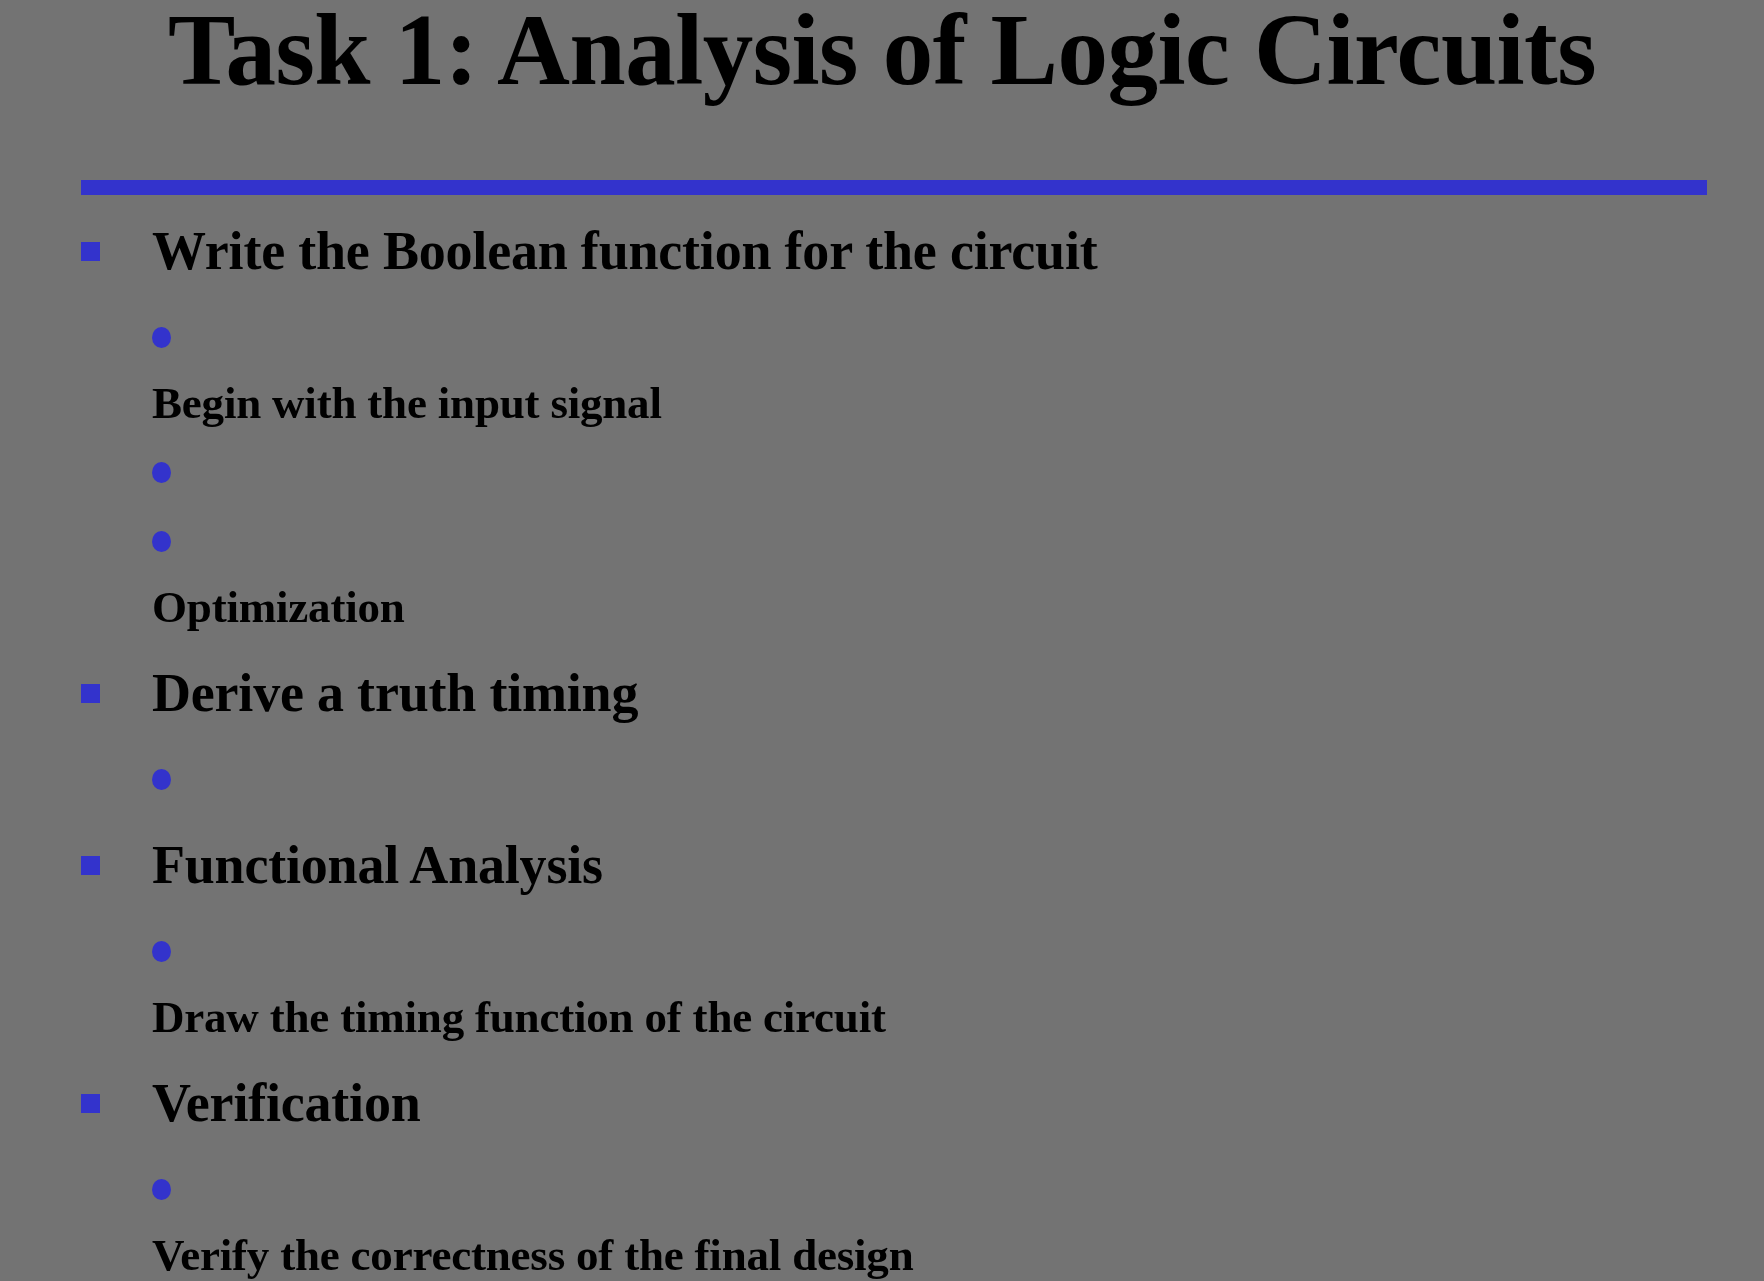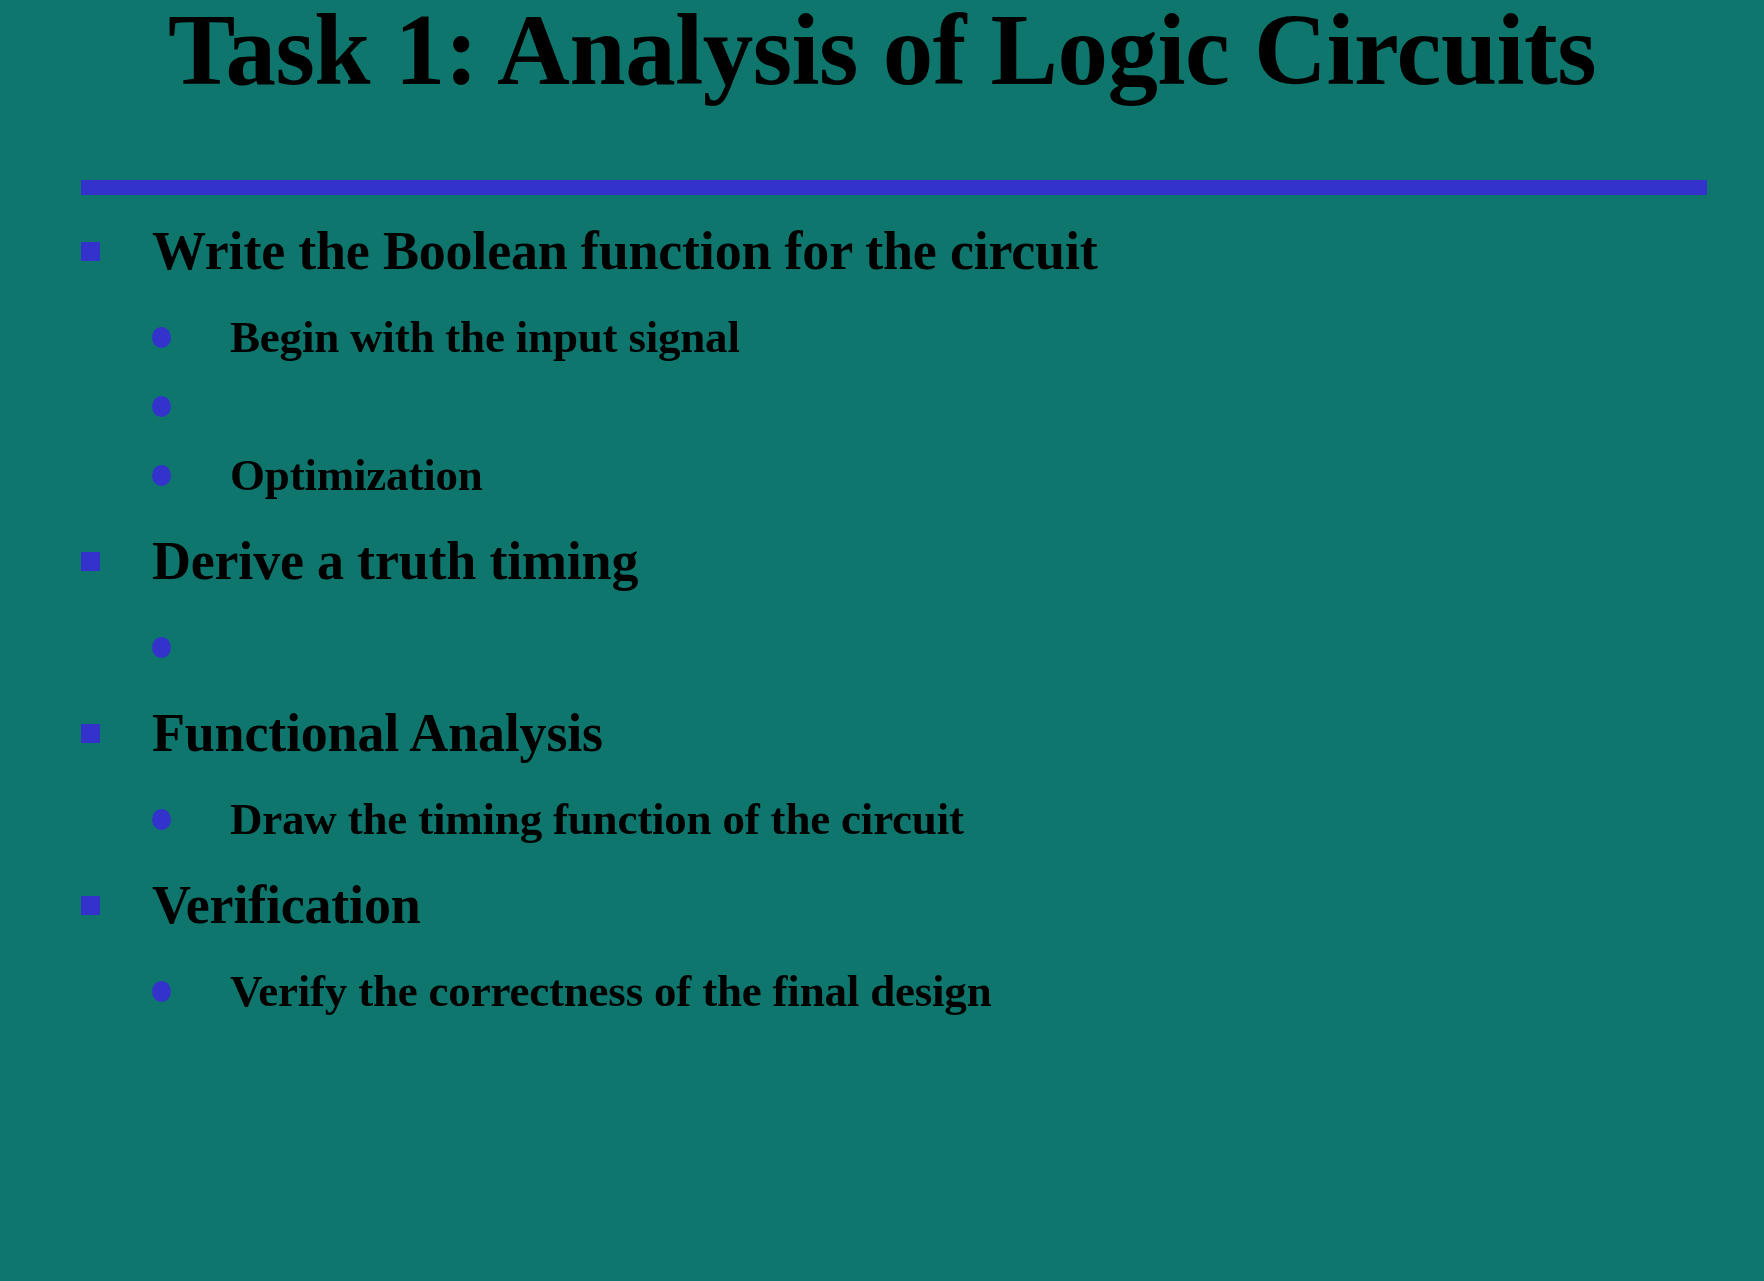--- a/index.html
+++ b/index.html
@@ -13,21 +13,21 @@
     overflow: hidden;
     font-family: "Liberation Serif", "DejaVu Serif", serif;
     color: #000000;
     -webkit-font-smoothing: antialiased;
   }
 
   .slide {
     position: relative;
     width: 1764px;
     height: 1281px;
-    background: #0f766e;
+    background: #737373;
   }
 
   
   .title-block {
     position: absolute;
     left: 0px;
     top: -4px;
     width: 1764px;
     text-align: center;
   }
@@ -89,20 +89,21 @@
     font-size: 54px;
     font-weight: bold;
     line-height: 74px;
     letter-spacing: -0.2px;
   }
 
   
   .row.lvl2 {
     padding-left: 152px;
     margin-bottom: 3px;
+    flex-direction: column;
   }
   .row.lvl2 .marker {
     flex: 0 0 auto;
     width: 78px;
     display: flex;
     align-items: center;
     height: 66px;
   }
   .dot {
     display: block;

